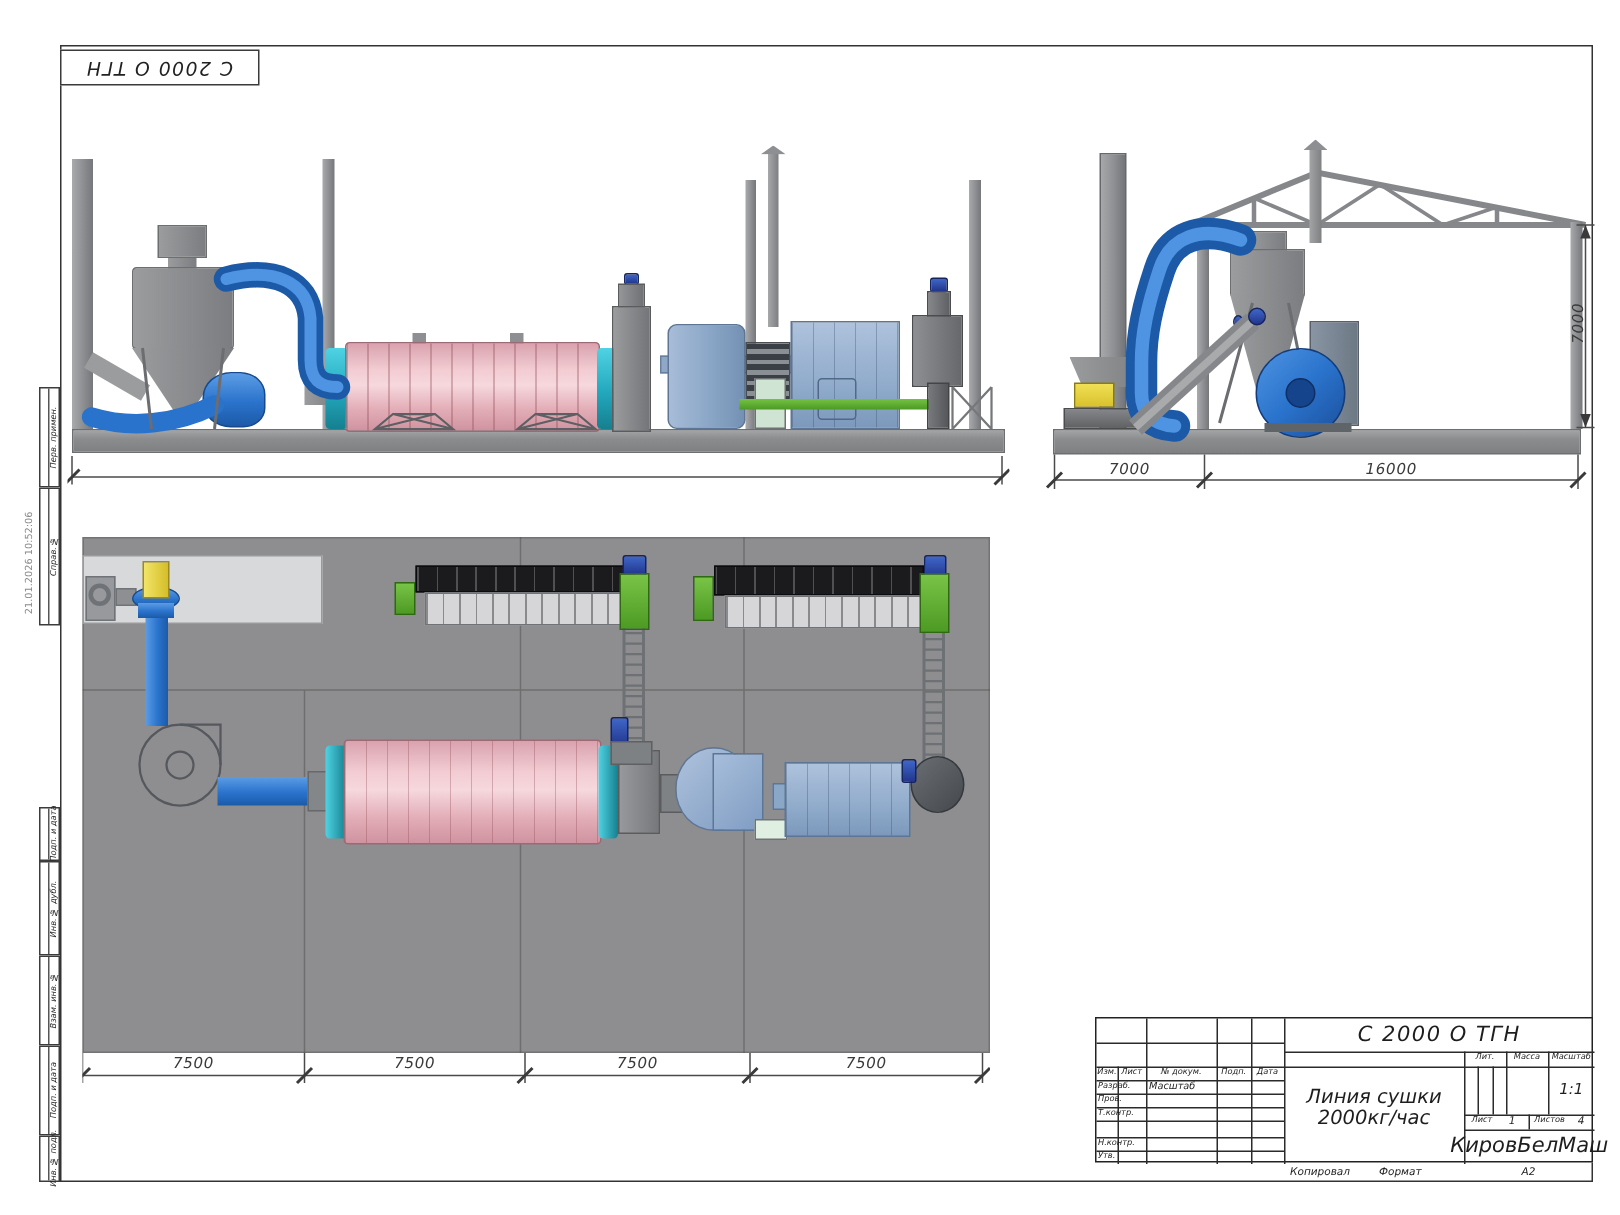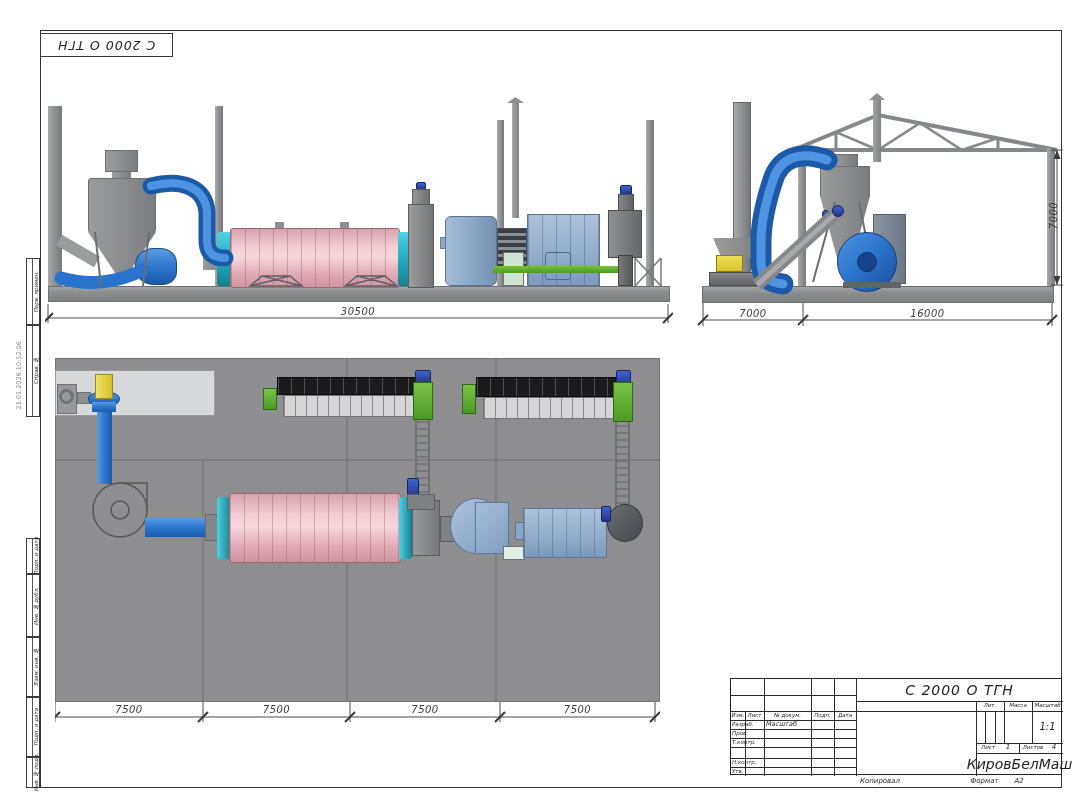--- a/index.html
+++ b/index.html
@@ -131,21 +131,20 @@
       <path d="M106,96 C138,88 160,98 162,122 L162,150 C162,163 168,168 180,168" stroke="#1c5aa8" stroke-width="17" fill="none" stroke-linecap="round"></path>
       <path d="M106,96 C138,88 160,98 162,122 L162,150 C162,163 168,168 180,168" stroke="#4e94e2" stroke-width="8" fill="none" stroke-linecap="round"></path>
       <path d="M50,142 L56,196 M104,142 L98,196" stroke="#6b6d70" stroke-width="2" fill="none"></path>
       <path d="M205,196 L217,186 L245,186 L257,196 Z M217,186 L257,196 M245,186 L205,196" stroke="#5d5f62" stroke-width="1.5" fill="none"></path>
       <path d="M300,196 L312,186 L340,186 L352,196 Z M312,186 L352,196 M340,186 L300,196" stroke="#5d5f62" stroke-width="1.5" fill="none"></path>
       <path d="M590,168 L590,196 M616,168 L616,196 M590,168 L616,196 M616,168 L590,196" stroke="#75777a" stroke-width="1.5" fill="none"></path>
       <path d="M3,214 L3,233 M623,214 L623,233" stroke="#4a4a4a" stroke-width="1"></path>
       <path d="M3,228 L623,228" stroke="#4a4a4a" stroke-width="1"></path>
       <path d="M-2,233 L8,223 M618,233 L628,223" stroke="#3a3a3a" stroke-width="2"></path>
     </svg>
-    <div class="dim" style="left:3px;top:216px;width:620px;">30500</div>
   </div>
 
   <div class="v" style="left:695px;top:92px;width:372px;height:242px;">
 
     <div class="v" style="left:7px;top:194px;width:352px;height:17px;background:linear-gradient(180deg,#a2a4a6,#8a8c8e 40%,#7e8082);border:1px solid #6c6e70;"></div>
 
     <svg class="overlay" width="372" height="242" viewBox="0 0 372 242">
       <path d="M98,58 L183,23 L362,58" stroke="#85878a" stroke-width="4" fill="none"></path>
       <path d="M100,58 L360,58" stroke="#85878a" stroke-width="4" fill="none"></path>
       <path d="M183,23 L183,58" stroke="#85878a" stroke-width="3" fill="none"></path>
@@ -300,28 +299,32 @@
     <div class="tbt" style="left:14px;top:32px;width:19px;height:9px;font-size:5.5px;">Лист</div>
     <div class="tbt" style="left:33px;top:32px;width:47px;height:9px;font-size:5.5px;">№ докум.</div>
     <div class="tbt" style="left:80px;top:32px;width:23px;height:9px;font-size:5.5px;">Подп.</div>
     <div class="tbt" style="left:103px;top:32px;width:22px;height:9px;font-size:5.5px;">Дата</div>
     <div class="tbt" style="left:1px;top:41px;width:32px;height:9px;font-size:5.5px;justify-content:flex-start;">Разраб.</div>
     <div class="tbt" style="left:33px;top:41px;width:47px;height:9px;font-size:6.5px;justify-content:flex-start;padding-left:2px;">Масштаб</div>
     <div class="tbt" style="left:1px;top:50px;width:32px;height:9px;font-size:5.5px;justify-content:flex-start;">Пров.</div>
     <div class="tbt" style="left:1px;top:59px;width:32px;height:9px;font-size:5.5px;justify-content:flex-start;">Т.контр.</div>
     <div class="tbt" style="left:1px;top:79px;width:32px;height:9px;font-size:5.5px;justify-content:flex-start;">Н.контр.</div>
     <div class="tbt" style="left:1px;top:88px;width:32px;height:9px;font-size:5.5px;justify-content:flex-start;">Утв.</div>
+    <div class="tbt" style="left:125px;top:22px;width:120px;height:75px;font-size:13px;flex-direction:column;">
+      <span>Линия сушки</span>
+      <span>2000кг/час</span>
+    </div>
     <div class="tbt" style="left:245px;top:22px;width:28px;height:10px;font-size:5.5px;">Лит.</div>
     <div class="tbt" style="left:273px;top:22px;width:28px;height:10px;font-size:5.5px;">Масса</div>
     <div class="tbt" style="left:301px;top:22px;width:31px;height:10px;font-size:5.5px;">Масштаб</div>
     <div class="tbt" style="left:301px;top:32px;width:31px;height:32px;font-size:10px;">1:1</div>
     <div class="tbt" style="left:246px;top:64px;width:22px;height:10px;font-size:5.5px;">Лист</div>
     <div class="tbt" style="left:268px;top:64px;width:18px;height:10px;font-size:7px;">1</div>
     <div class="tbt" style="left:289px;top:64px;width:26px;height:10px;font-size:5.5px;">Листов</div>
     <div class="tbt" style="left:315px;top:64px;width:16px;height:10px;font-size:7px;">4</div>
     <div class="tbt" style="left:245px;top:74px;width:87px;height:23px;font-size:14px;">КировБелМаш</div>
   </div>
 
   <div class="tbt" style="left:810px;top:776px;width:140px;height:12px;font-size:7px;">Копировал</div>
-  <div class="tbt" style="left:962px;top:776px;width:45px;height:12px;font-size:7px;">Формат</div>
+  <div class="tbt" style="left:911px;top:776px;width:45px;height:12px;font-size:7px;">Формат</div>
   <div class="tbt" style="left:1008px;top:776px;width:22px;height:12px;font-size:7px;">А2</div>
 
 </div>
 
 </body></html>

